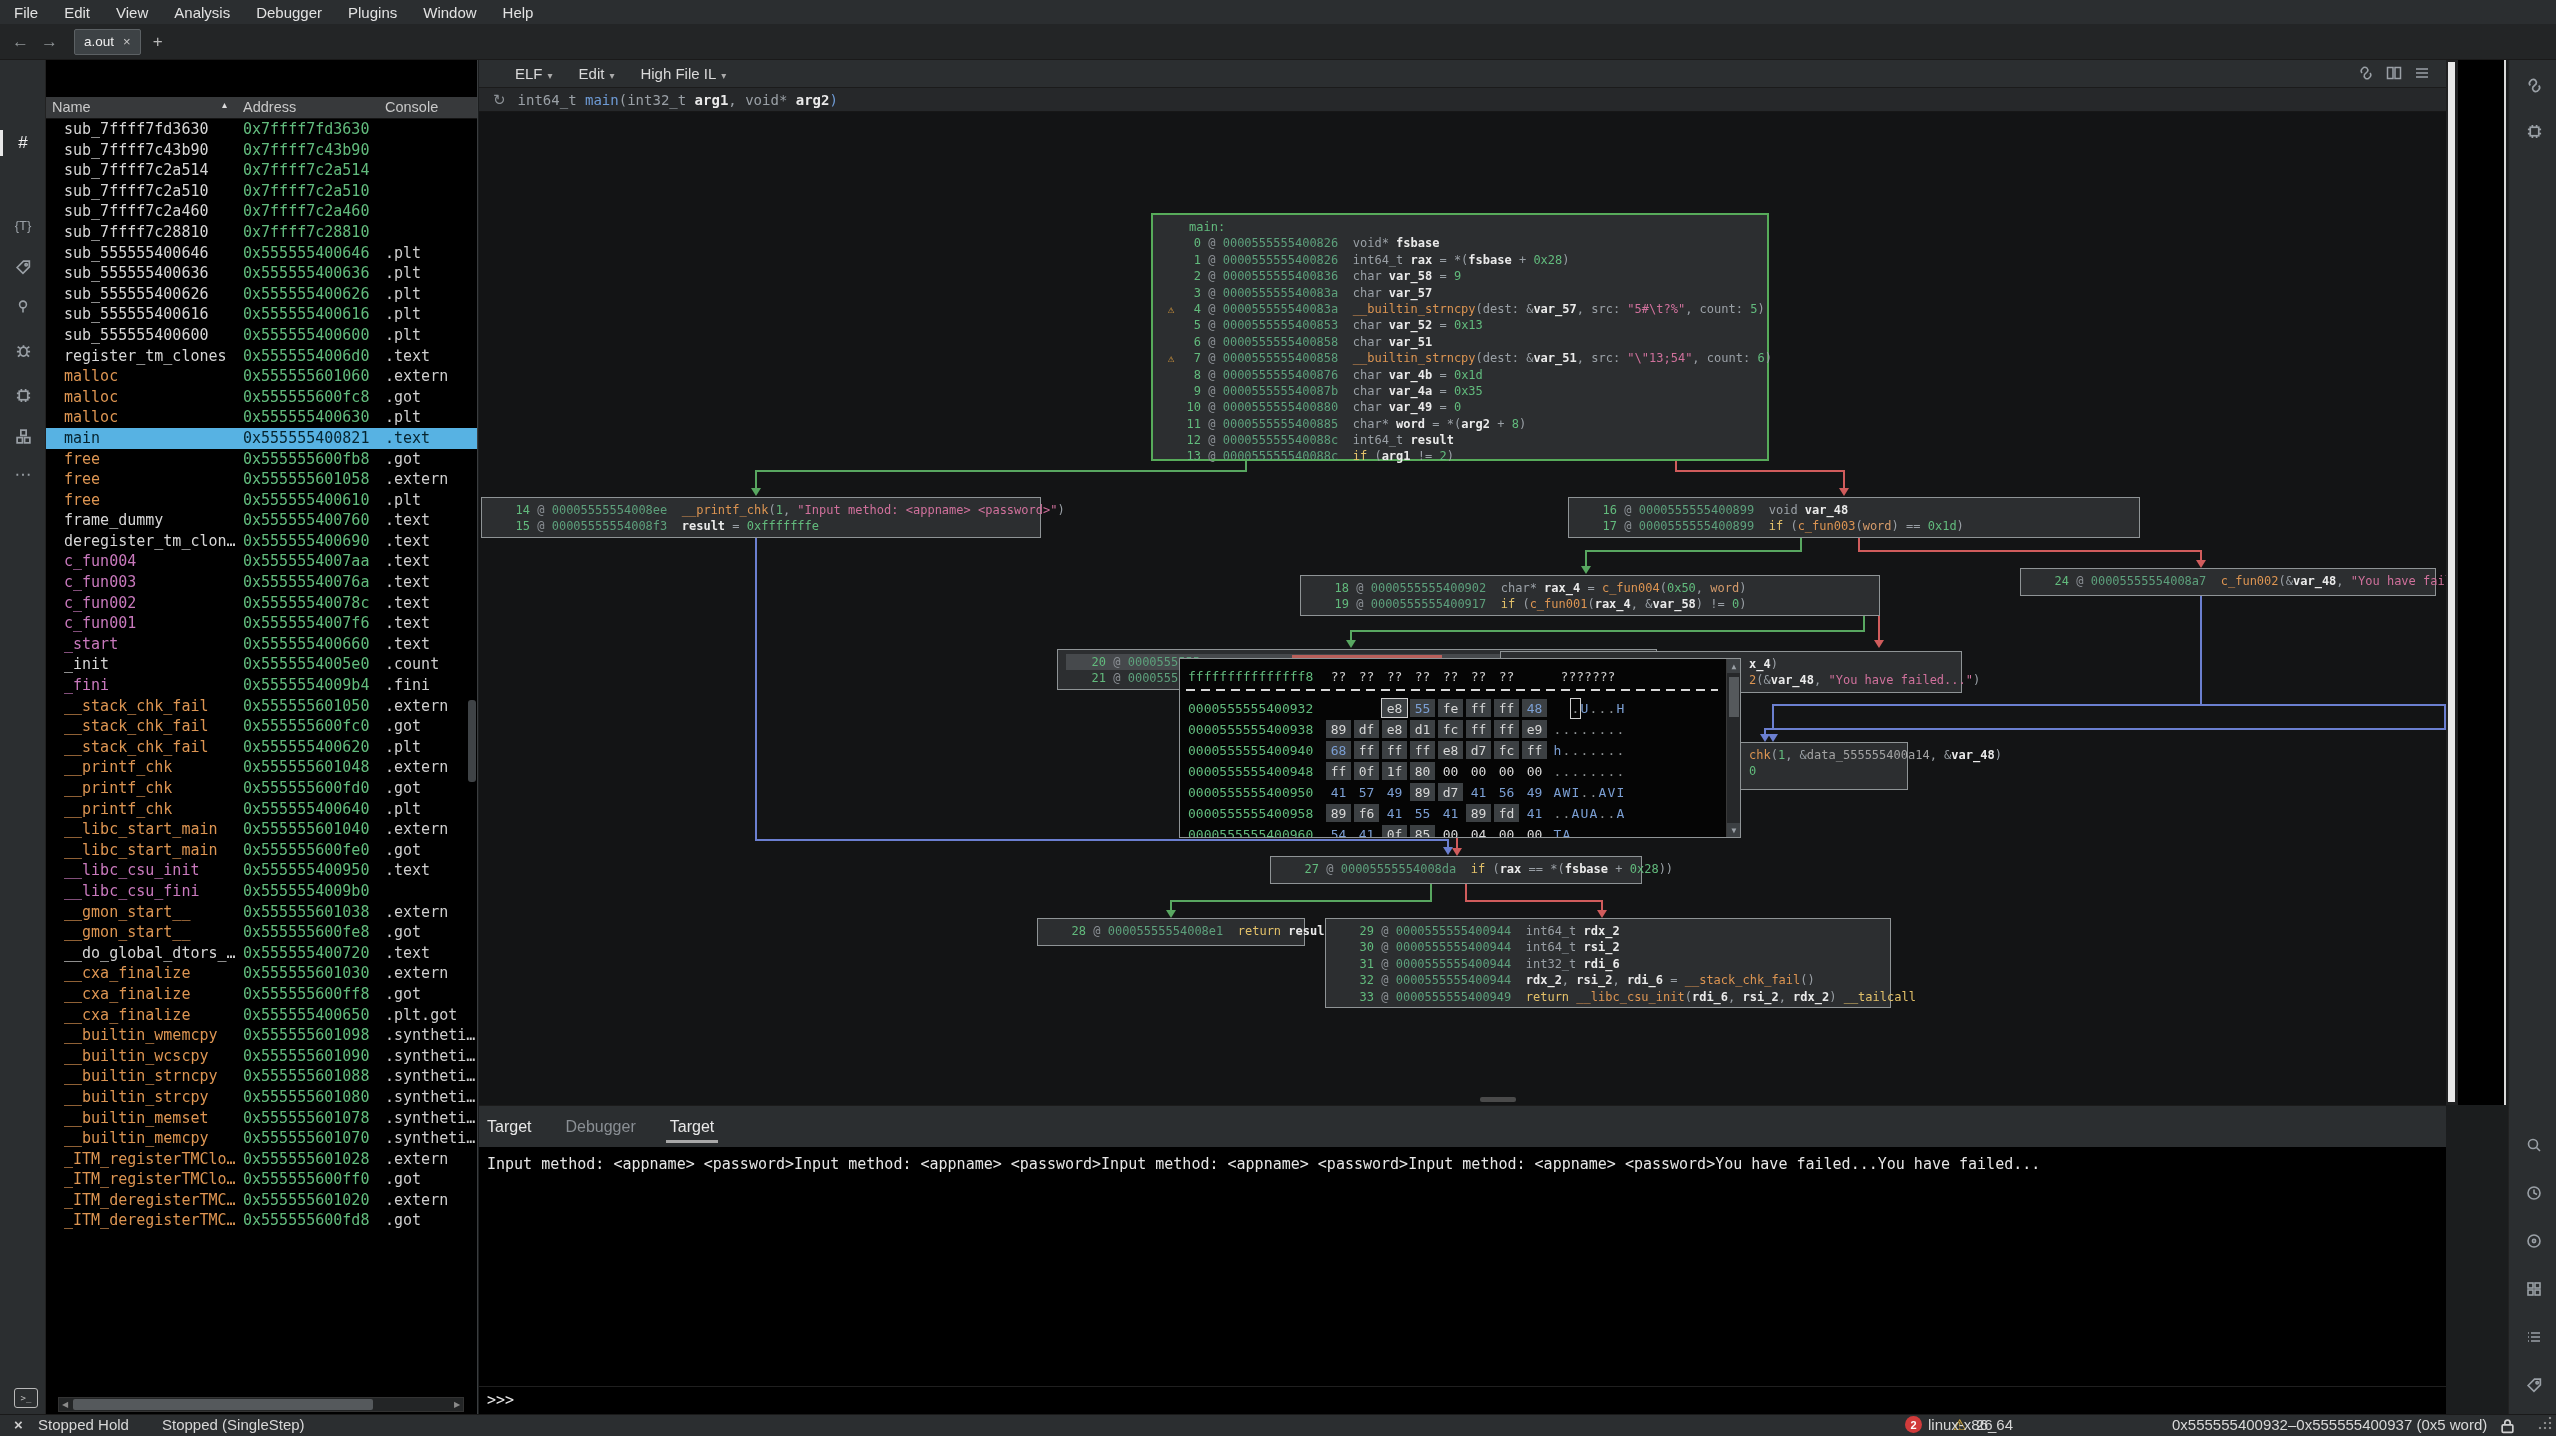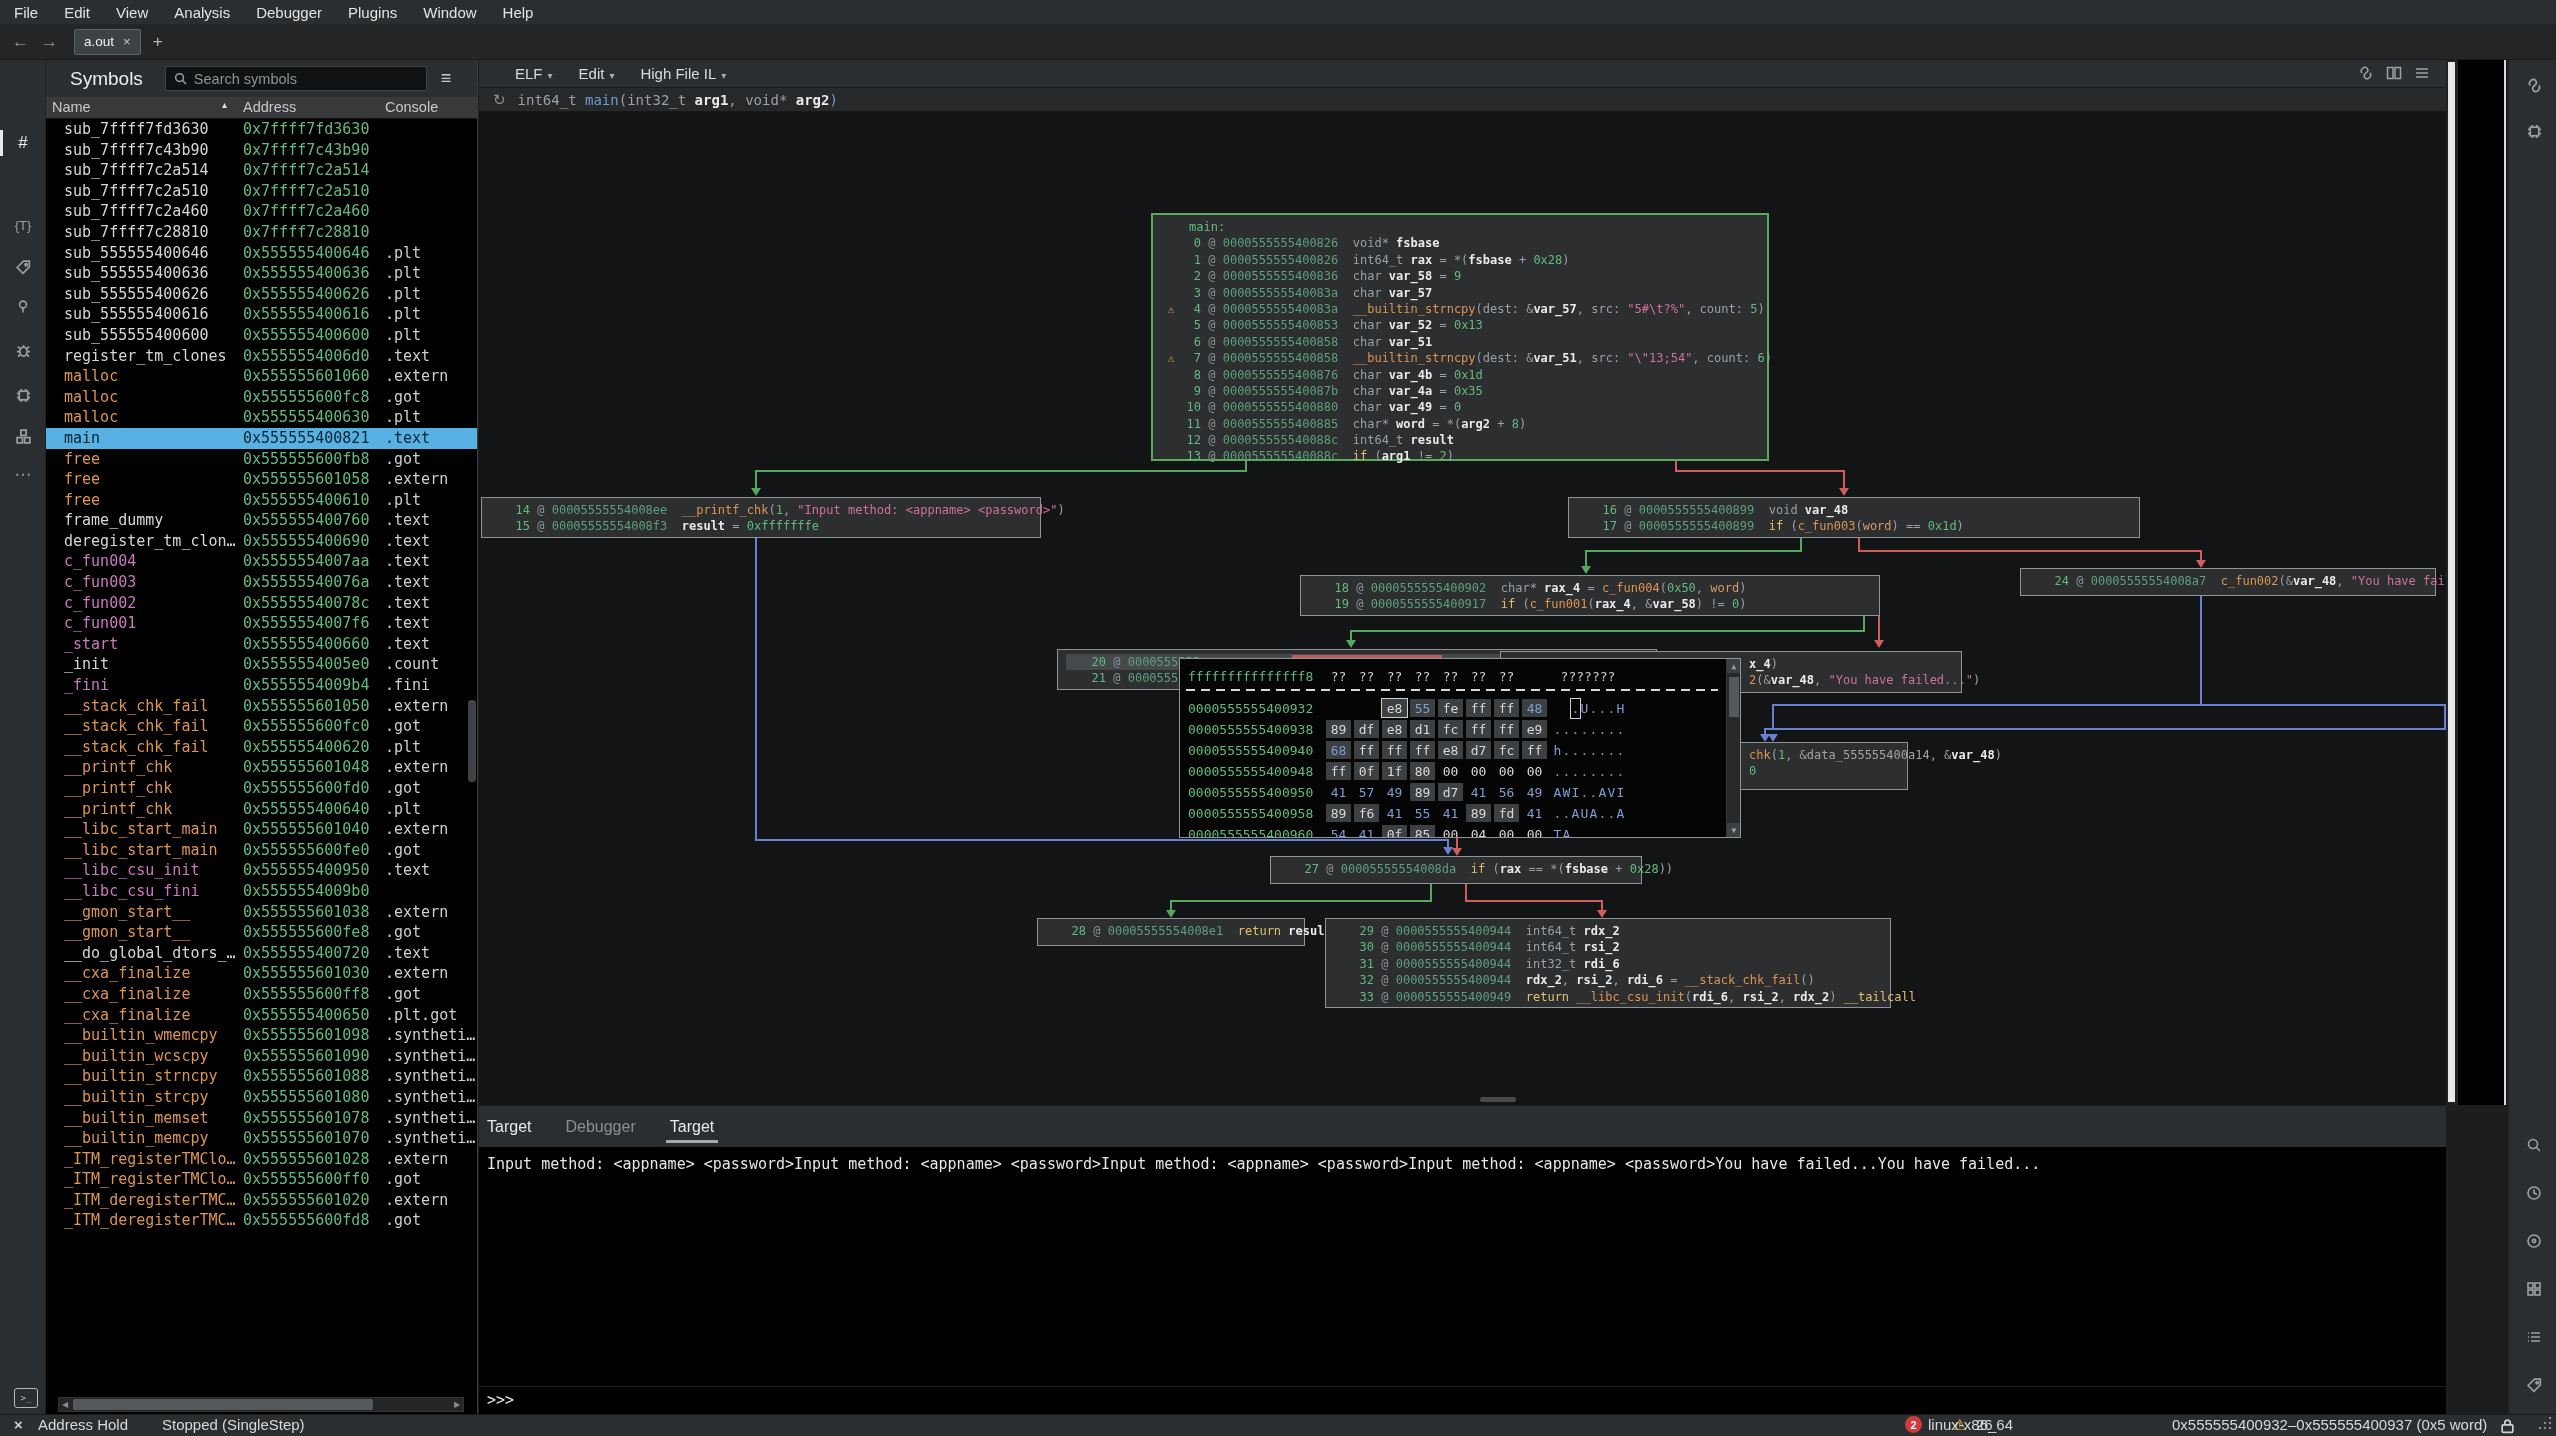--- a/index.html
+++ b/index.html
@@ -200,31 +200,20 @@
       <svg width="17" height="17" viewBox="0 0 16 16">
         <rect x="5.5" y="2" width="5" height="5"></rect>
         <rect x="2" y="9" width="5" height="5"></rect>
         <rect x="9" y="9" width="5" height="5"></rect>
       </svg>
     </div>
     <div class="railicon" style="top: 401px;">⋯</div>
   </div>
 
 <div id="sympanel">
-  <div id="symhead">
-    <span id="symtitle">Symbols</span>
-    <div id="symsearch">
-      <svg width="13" height="13" viewBox="0 0 14 14">
-        <circle cx="6" cy="6" r="4.2" stroke="#9aa0a6" fill="none" stroke-width="1.6"></circle>
-        <line x1="9.2" y1="9.2" x2="13" y2="13" stroke="#9aa0a6" stroke-width="1.6"></line>
-        </svg>
-      <input placeholder="Search symbols" style="">
-    </div>
-    <span id="symmenu">≡</span>
-  </div>
   <div id="symcols">
     <span class="col" style="left:6px">Name</span>
     <span class="col" style="left:176px;font-size:10px;color:#dcdcdc">▴</span>
     <span class="col" style="left:197px">Address</span>
     <span class="col" style="left:339px">Console</span>
   </div>
   <div id="symrows" class="mono">
       <div class="symrow c-w"><span class="sname">sub_7ffff7fd3630</span><span class="saddr">0x7ffff7fd3630</span><span class="ssec"></span></div>
       <div class="symrow c-w"><span class="sname">sub_7ffff7c43b90</span><span class="saddr">0x7ffff7c43b90</span><span class="ssec"></span></div>
       <div class="symrow c-w"><span class="sname">sub_7ffff7c2a514</span><span class="saddr">0x7ffff7c2a514</span><span class="ssec"></span></div>
@@ -446,21 +435,21 @@
     <span class="tab bright">Target</span>
     <span class="tab dim">Debugger</span>
     <span class="tab bright active">Target</span>
   </div>
 <div id="consout" class="mono">Input method: &lt;appname&gt; &lt;password&gt;Input method: &lt;appname&gt; &lt;password&gt;Input method: &lt;appname&gt; &lt;password&gt;Input method: &lt;appname&gt; &lt;password&gt;You have failed...You have failed...</div>
 <div id="consin" class="mono"><span>&gt;&gt;&gt;</span></div>
 <div id="logicon">&gt;_</div>
 
 <div id="statusbar">
   <span class="item" style="left:14px;font-weight:bold;color:#cfcfcf">×</span>
-  <span class="item" style="left:38px">Address Hold</span>
+  <span class="item" style="left:38px">Stopped Hold</span>
   <span class="item" style="left:162px">Stopped (SingleStep)</span>
   <span class="item" id="errbadge" style="left:1905px">2</span>
   <span class="item" id="warntri" style="left:1953px">⚠</span>
   <span class="item" style="left:1976px">26</span>
   <span class="item" style="left:1928px">linux-x86_64</span>
   <span class="item" style="left:2172px">0x555555400932–0x555555400937 (0x5 word)</span>
   <span class="item" style="left:2500px;top:3px" id="lockicon">
     <svg width="15" height="16" viewBox="0 0 14 15">
         <rect x="2" y="6.5" width="10" height="7" rx="1"></rect>
         <path d="M4.5 6.5 V4.5 a2.5 2.5 0 0 1 5 0 V6.5"></path>

